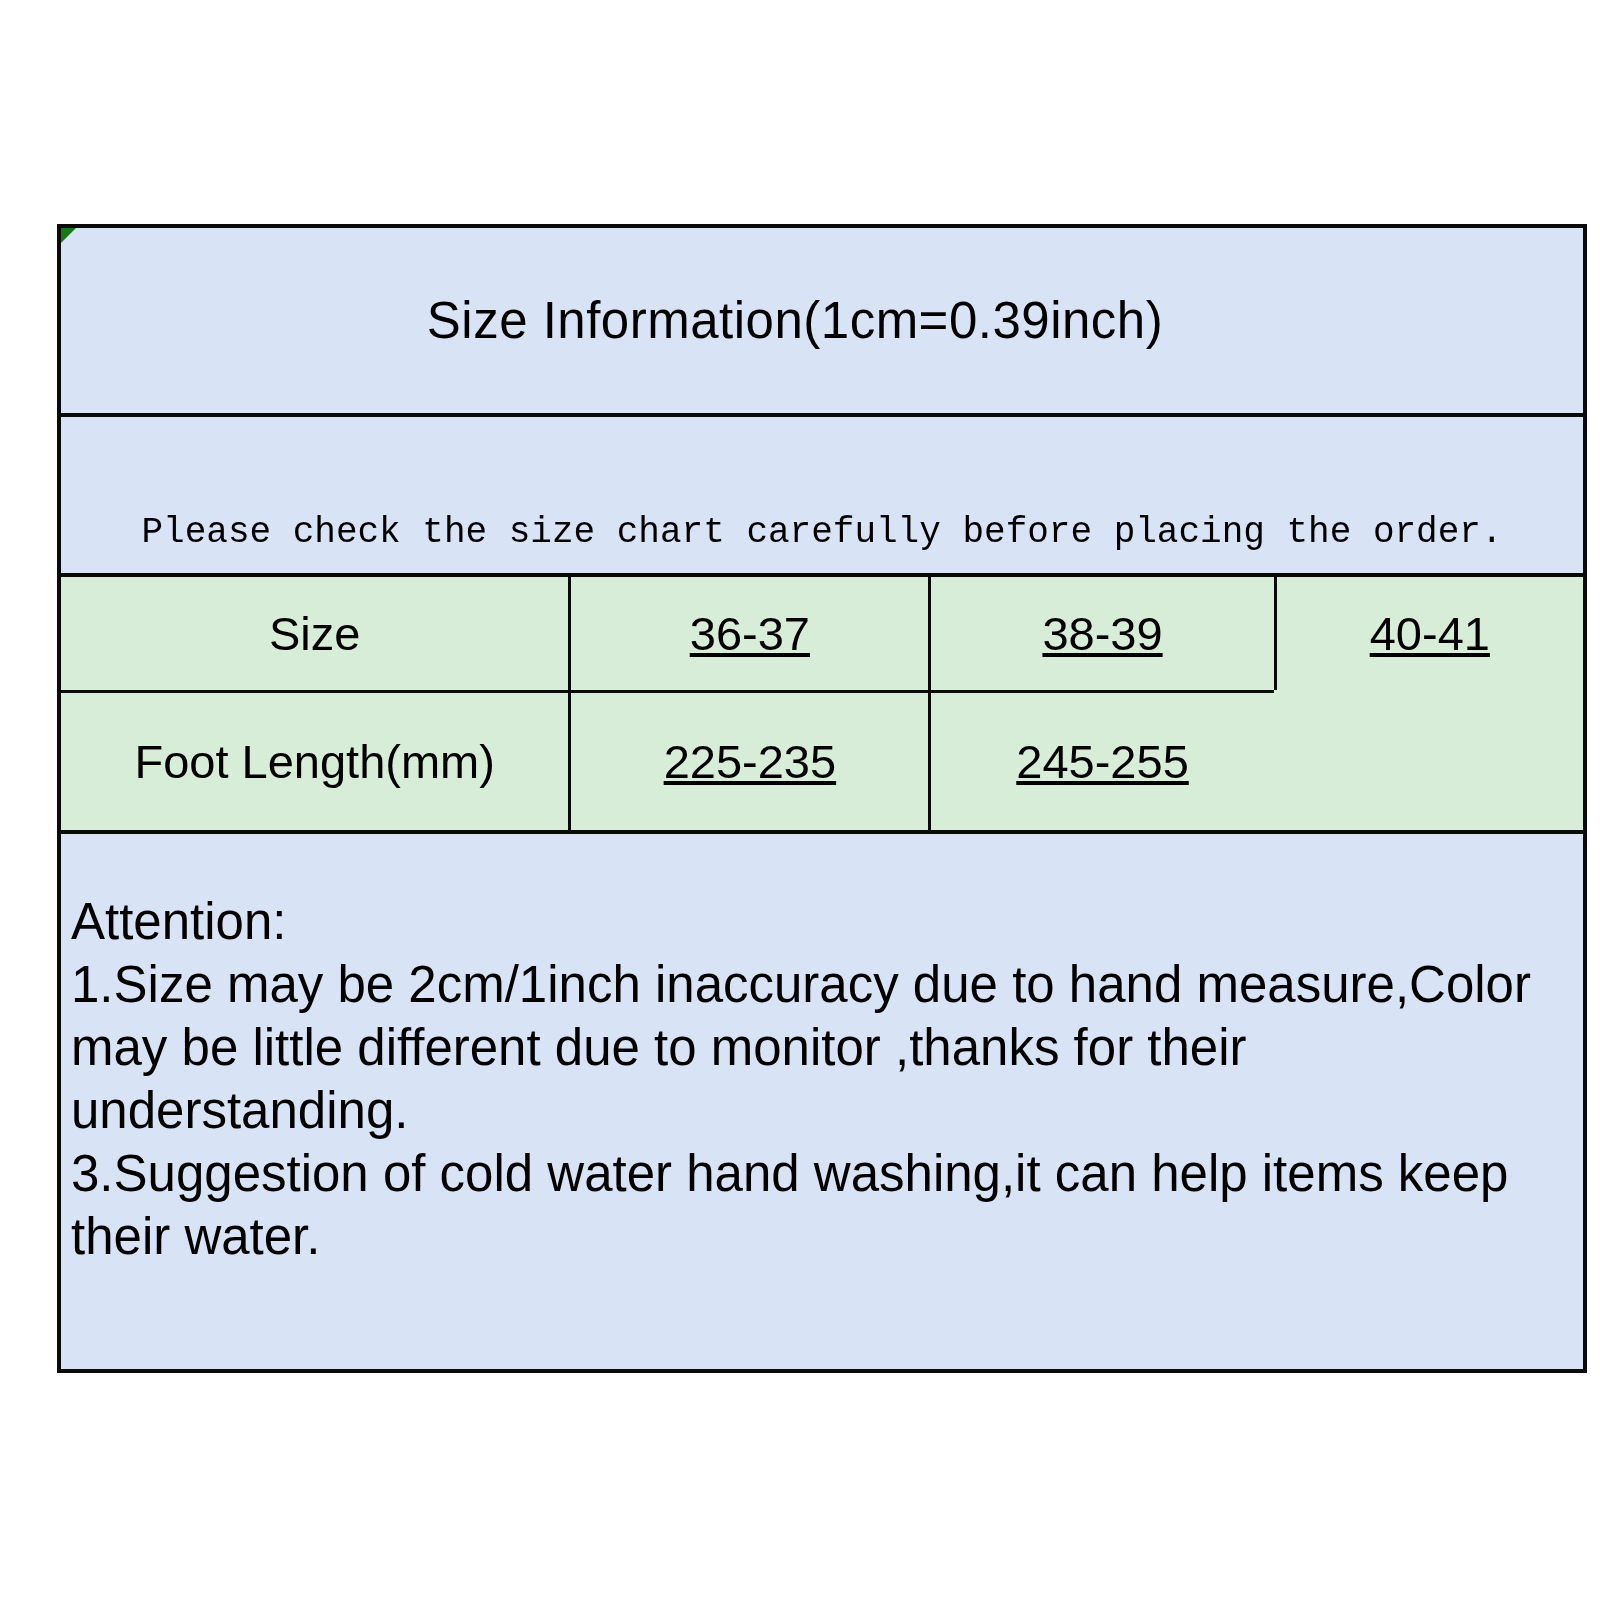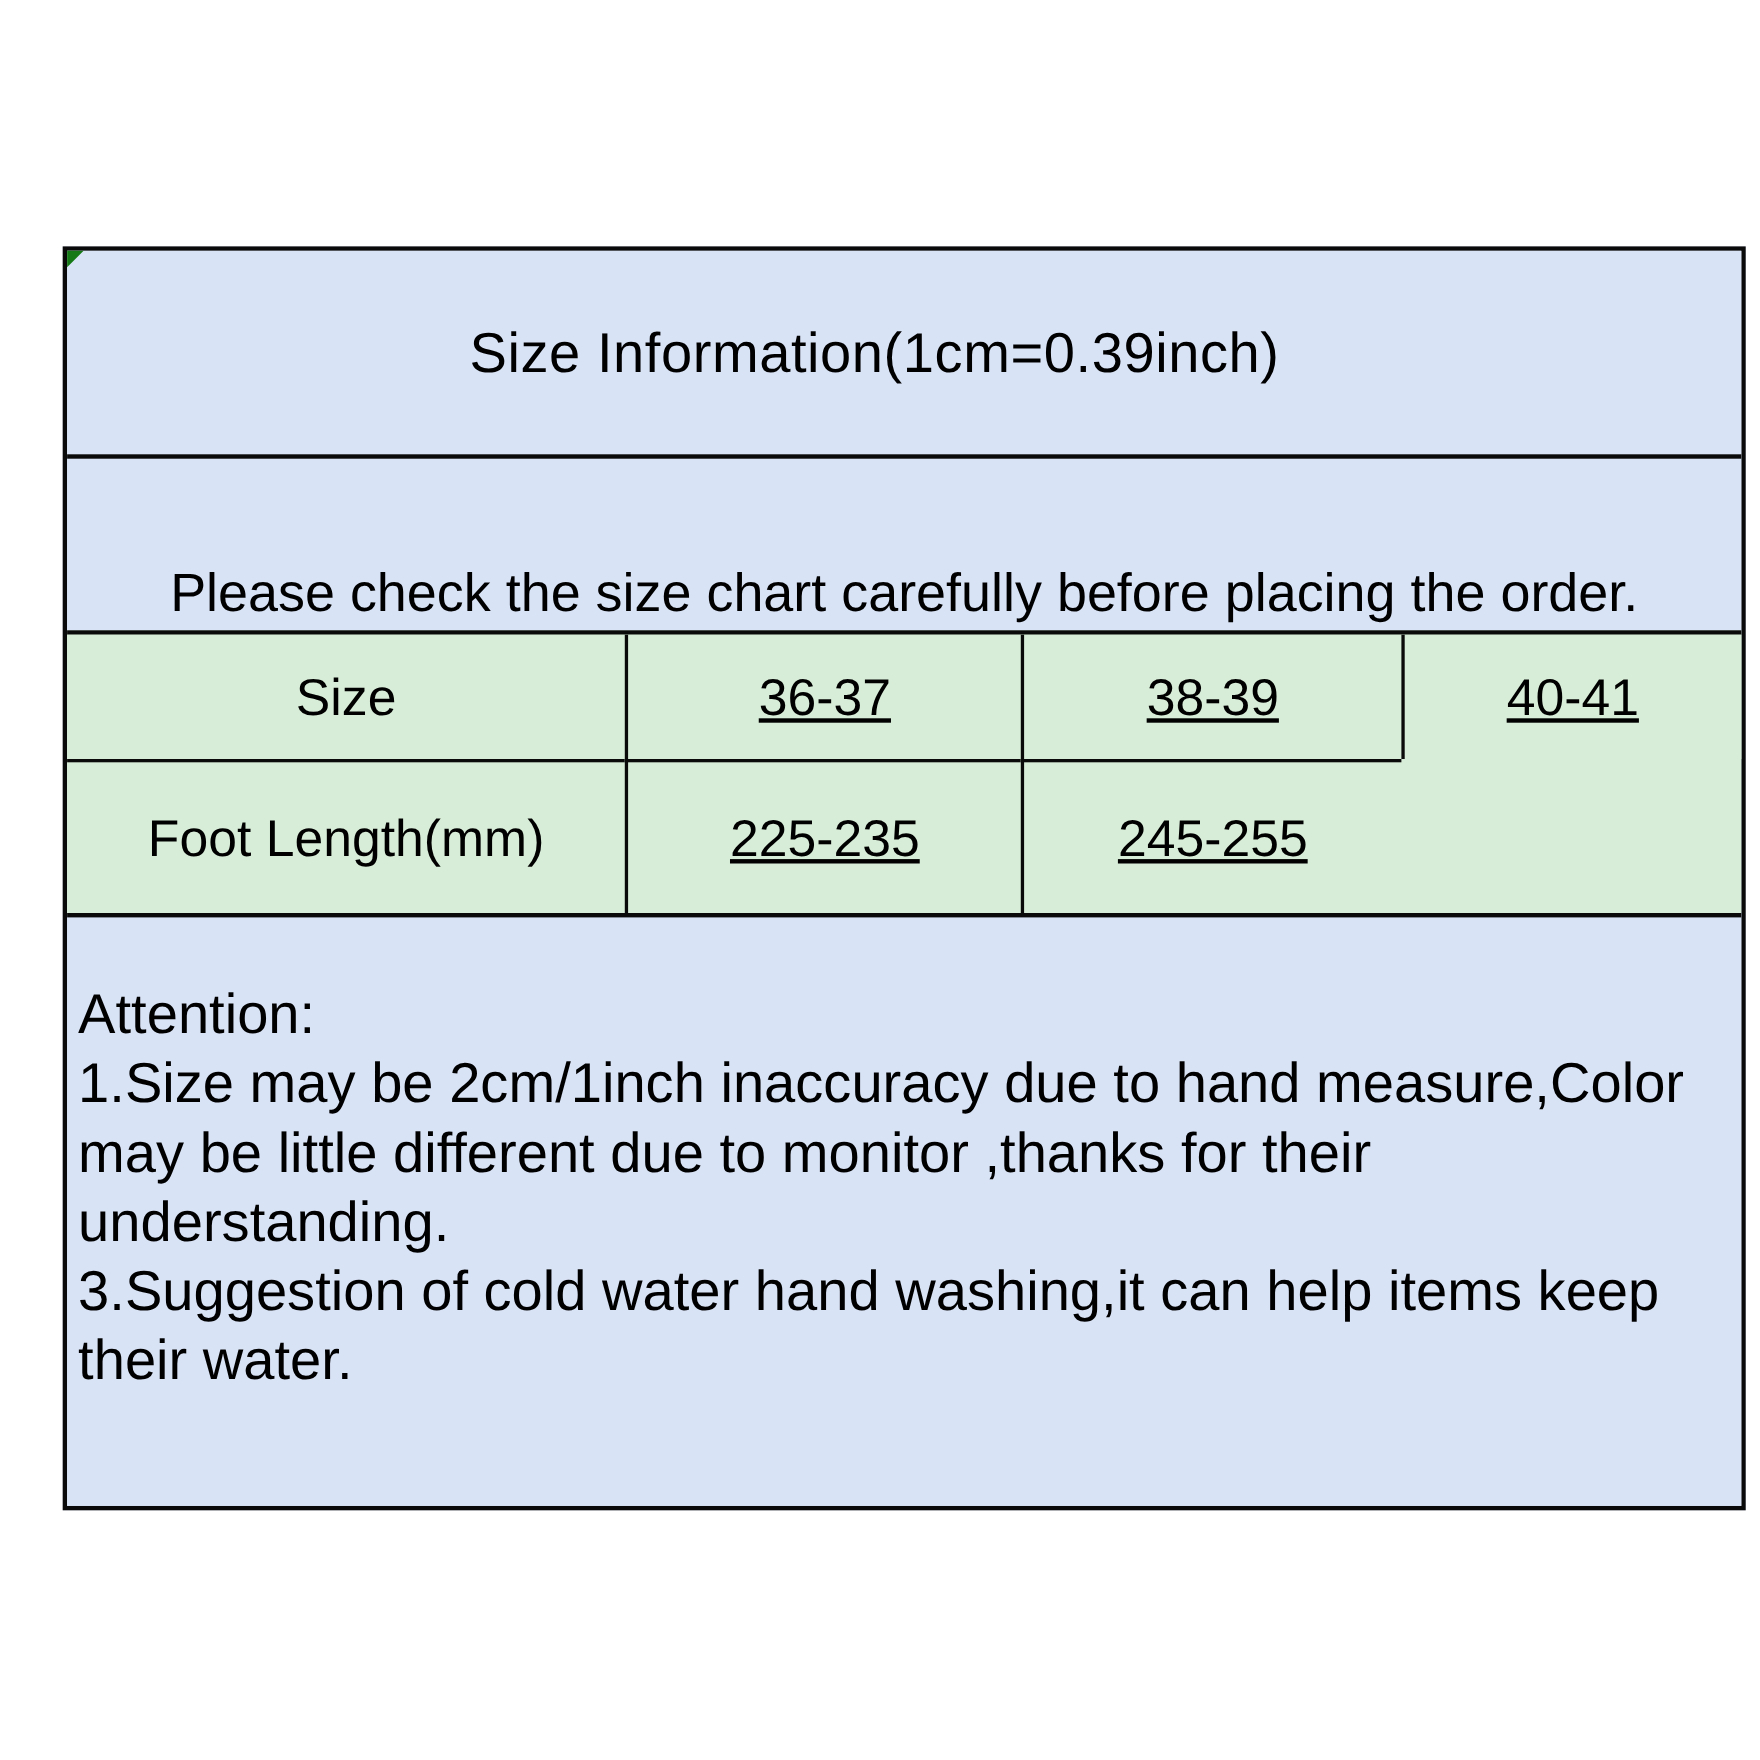--- a/index.html
+++ b/index.html
@@ -53,22 +53,23 @@
   }
   .row-subtitle {
     box-sizing: border-box;
     height: 160px;
     flex: 0 0 160px;
     border-top: 4px solid var(--border, #0a0a0a);
     background: var(--blue, #d9e3f6);
     display: flex;
     align-items: flex-end;
     justify-content: center;
-    padding-bottom: 6px;
-    font-size: 49px;
+    padding-bottom: 20px;
+    font-size: 36px;
+    font-family: Liberation Mono, monospace;
   }
   .size-grid {
     box-sizing: border-box;
     flex: 0 0 257px;
     height: 257px;
     border-top: 4px solid var(--border, #0a0a0a);
     display: grid;
     grid-template-columns: 510fr 362fr 347fr 311fr;
     grid-template-rows: 113fr 140fr;
     background: var(--green, #d8edd8);

